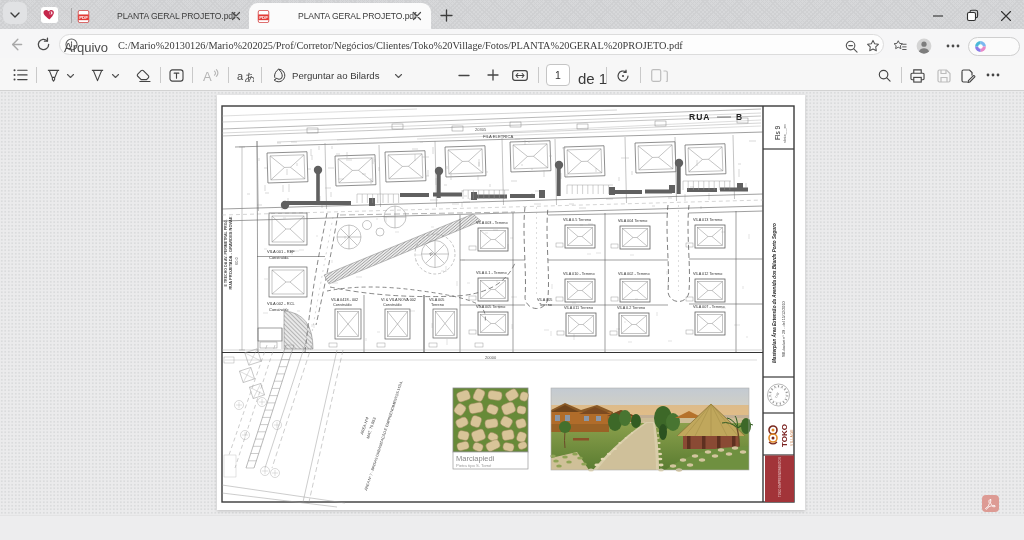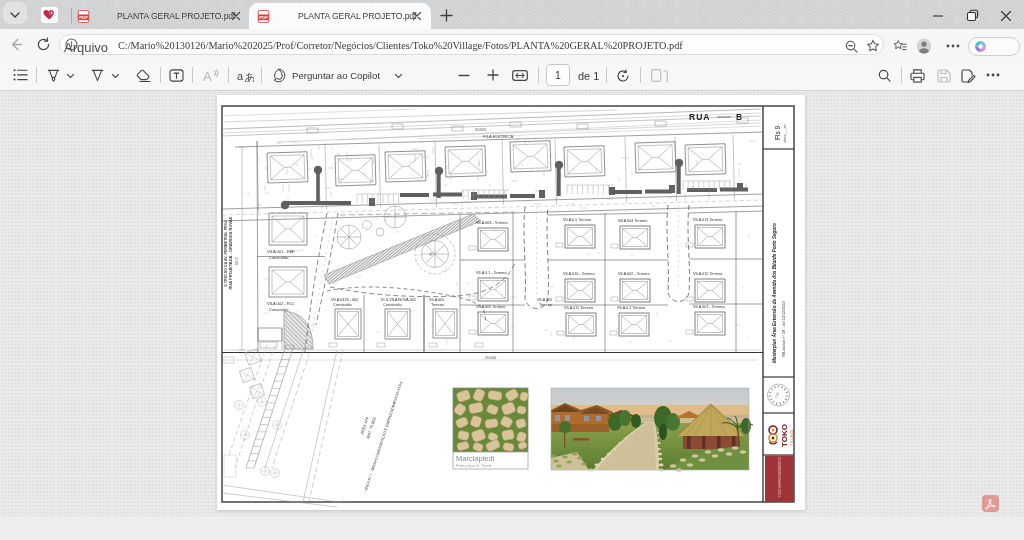--- a/index.html
+++ b/index.html
@@ -178,37 +178,37 @@
 <svg class="ico" style="left:237px;top:69px" width="17" height="13" viewBox="0 0 17 13">
     <text x="0" y="11" font-size="11" fill="#444" font-family="Liberation Sans">a</text>
     <text x="7.5" y="12" font-size="11" fill="#444" font-family="Liberation Sans">あ</text>
   </svg>
 <div class="tsep" style="left:261px"></div>
 
 <svg class="ico" style="left:271px;top:68px" width="15" height="15" viewBox="0 0 24 24">
     <path d="M12 2a10 10 0 1 1-7 17.1c2-.4 3.4-1.2 4.3-2.8.9 1 2.2 1.7 3.7 1.7a5 5 0 0 0 5-5c0-4-2.3-8.6-6-11z" fill="none" stroke="#3b3b3b" stroke-width="1.6"></path>
     <path d="M12 2C8 4.5 5.7 9 5.7 13a5 5 0 0 0 2 4" fill="none" stroke="#3b3b3b" stroke-width="1.6"></path>
   </svg>
-<div class="abs" style="left:292px;top:70px;font-size:9.6px;color:#3a3a3a">Perguntar ao Copilot</div>
+<div class="abs" style="left:292px;top:70px;font-size:9.6px;color:#3a3a3a">Perguntar ao Bilards</div>
 <svg class="ico" style="left:394px;top:72px" width="9" height="8" viewBox="0 0 9 8">
     <path d="M1.5 2.5l3 3 3-3" stroke="#555" stroke-width="1.1" fill="none" stroke-linecap="round" stroke-linejoin="round"></path>
   </svg>
 <svg class="ico" style="left:458px;top:74px" width="12" height="3" viewBox="0 0 12 3">
     <path d="M1 1.5h10" stroke="#444" stroke-width="1.3" stroke-linecap="round"></path>
   </svg>
 <svg class="ico" style="left:487px;top:69px" width="12" height="12" viewBox="0 0 12 12">
     <path d="M6 1v10M1 6h10" stroke="#444" stroke-width="1.3" stroke-linecap="round"></path>
   </svg>
 <svg class="ico" style="left:512px;top:70px" width="16" height="11" viewBox="0 0 16 11">
     <rect x="0.7" y="0.7" width="14.6" height="9.6" rx="2.2" fill="none" stroke="#444" stroke-width="1.2"></rect>
     <path d="M4 5.5h8M5.8 3.5L4 5.5l1.8 2M10.2 3.5L12 5.5l-1.8 2" stroke="#444" stroke-width="1.1" fill="none" stroke-linecap="round" stroke-linejoin="round"></path>
   </svg>
 <div class="tsep" style="left:538px"></div>
 <div id="pagebox" class="abs">1</div>
-<div class="abs" style="left:578px;top:70px;font-size:11px;color:#3a3a3a">de 1</div>
+<div class="abs" style="left:578px;top:70px;font-size:15px;color:#3a3a3a">de 1</div>
 <div class="tsep" style="left:606px"></div>
 <svg class="ico" style="left:616px;top:69px" width="14" height="14" viewBox="0 0 14 14">
     <path d="M12 7a5 5 0 1 1-2-4" fill="none" stroke="#444" stroke-width="1.2" stroke-linecap="round"></path>
     <path d="M10 .8v2.6H7.4" fill="none" stroke="#444" stroke-width="1.2" stroke-linejoin="round"></path>
     <circle cx="7" cy="7" r="1.1" fill="#444"></circle>
   </svg>
 <div class="tsep" style="left:640px"></div>
 <svg class="ico" style="left:651px;top:69px" width="17" height="13" viewBox="0 0 17 13">
     <rect x="0.7" y="0.7" width="9" height="11.6" rx="1.5" fill="none" stroke="#bdbdbd" stroke-width="1.2"></rect>
     <path d="M12.5 2h2.3a1.5 1.5 0 0 1 1.5 1.5v8a1.5 1.5 0 0 1-1.5 1.5" fill="none" stroke="#bdbdbd" stroke-width="1.2"></path>

